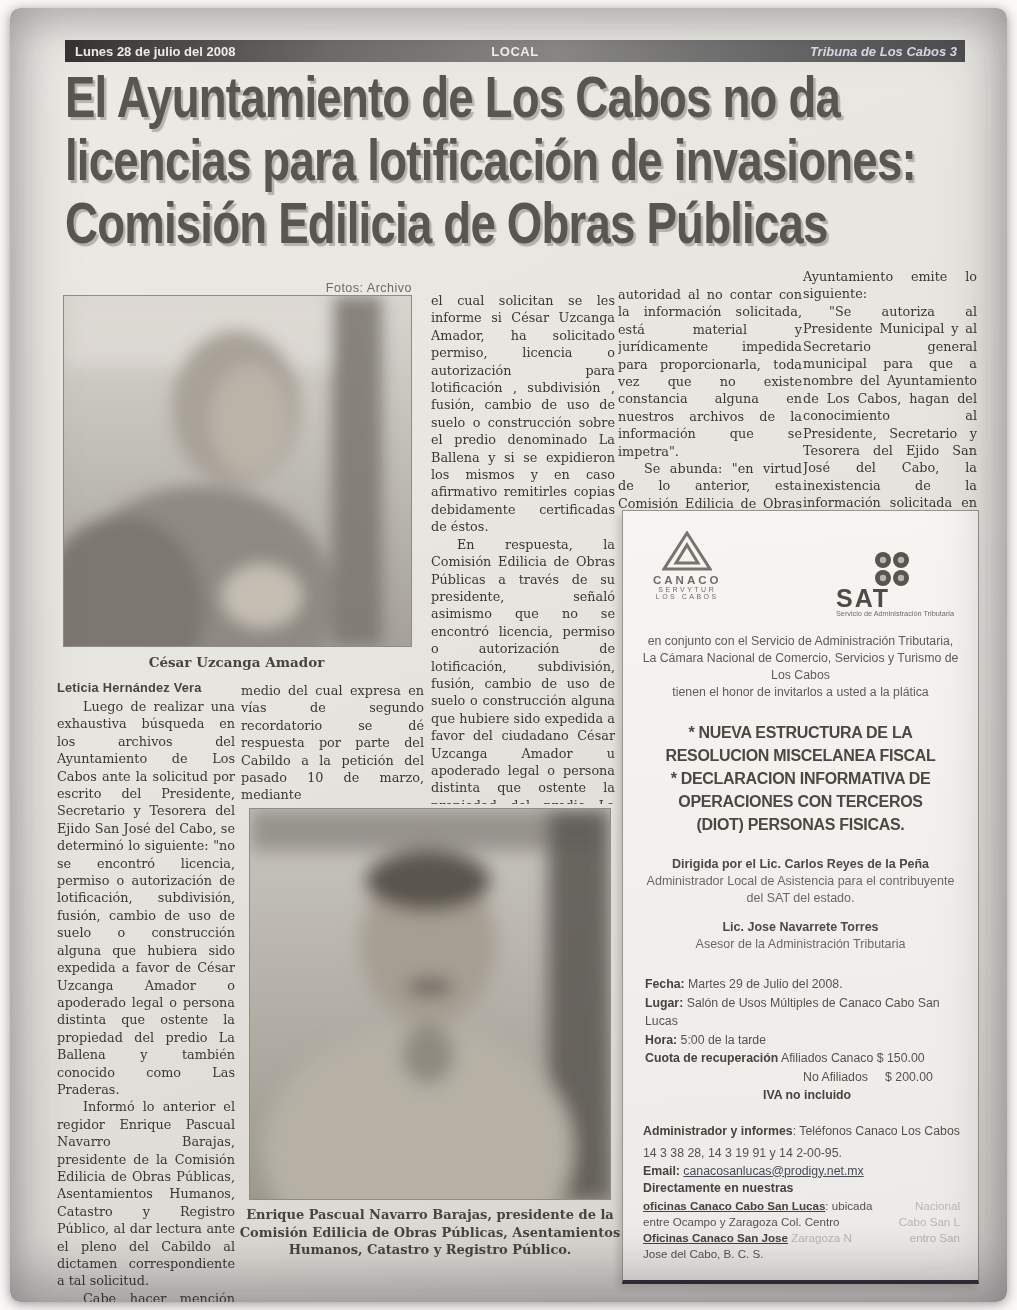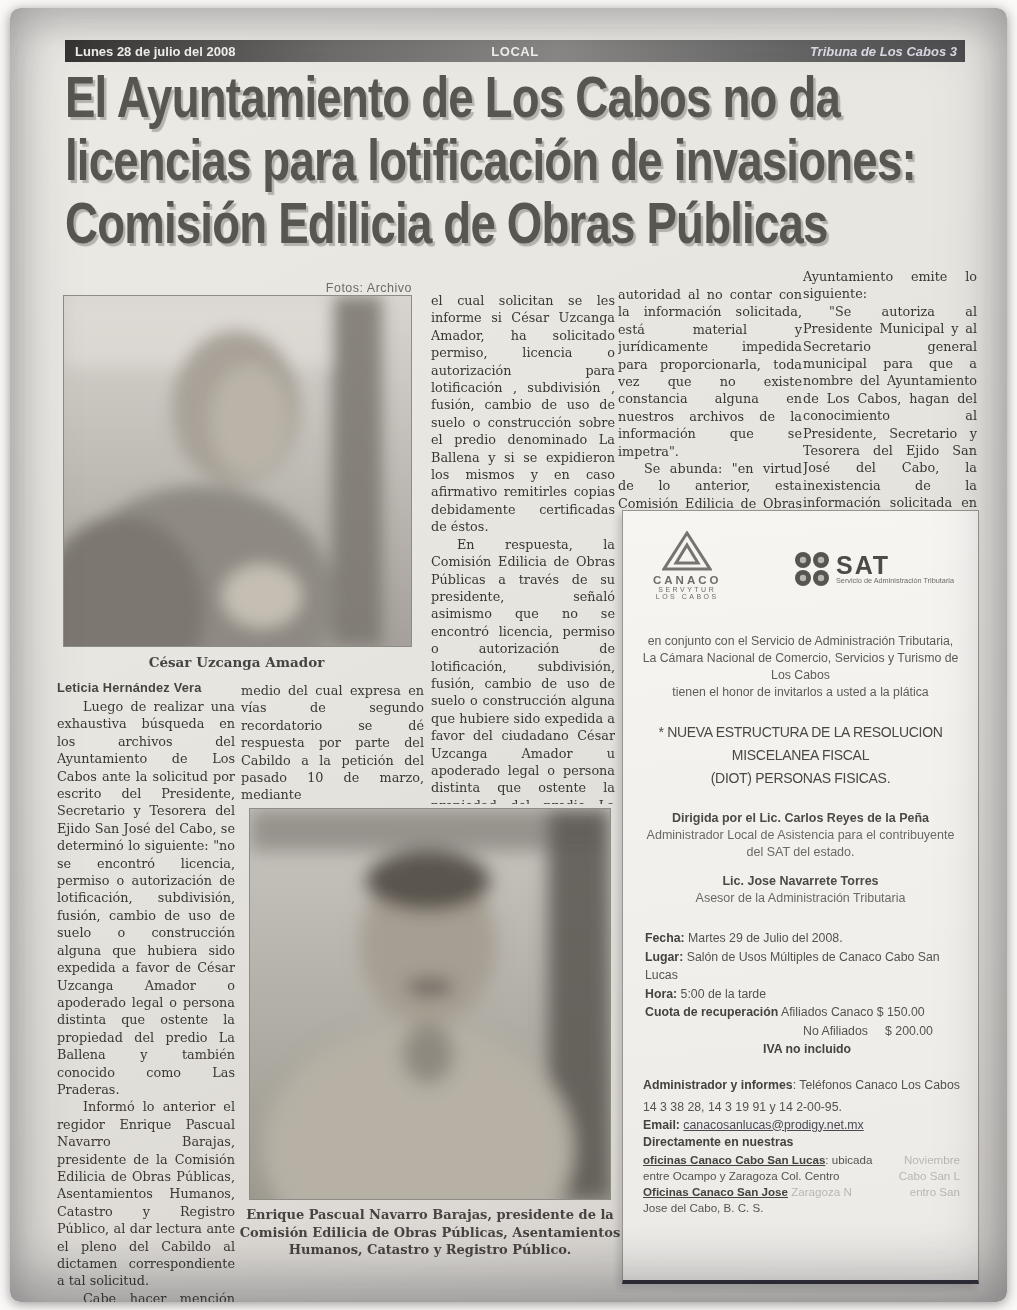--- a/index.html
+++ b/index.html
@@ -50,26 +50,26 @@
   .c5{left:793px;top:260px;width:174px;height:242px;}
 
   
   .ad{position:absolute;left:612px;top:502px;width:357px;height:774px;box-sizing:border-box;
       background:linear-gradient(175deg,#f6f5f2,#eceae6);border:1px solid #97958f;border-bottom:4px solid #2f2d38;
       box-shadow:-4px 4px 7px rgba(40,40,45,.18);padding:16px 18px 14px;overflow:hidden;color:#55534e;}
   .ad-logos{display:flex;justify-content:space-between;align-items:flex-start;padding:4px 6px 0 12px;height:86px;}
   .canaco{display:flex;flex-direction:column;align-items:center;color:#6e6c66;}
   .canaco .nm{font-size:11.5px;font-weight:bold;letter-spacing:3px;margin-top:3px;}
   .canaco .s1,.canaco .s2{font-size:7px;letter-spacing:2.5px;}
-  .sat{display:flex;align-items:center;margin-top:20px;}
+  .sat{display:flex;align-items:center;margin-top:20px;flex-direction:column;}
   .sat .txt{margin-left:6px;}
   .sat .nm{font-size:25px;font-weight:bold;color:#4d4b46;letter-spacing:2px;line-height:22px;}
   .sat .sub{font-size:7.3px;color:#6e6c66;}
   .ad-intro{margin-top:16px;text-align:center;font-size:12.3px;line-height:17px;color:#5e5c57;}
-  .ad-topics{margin-top:20px;text-align:center;font-weight:normal;font-size:14px;line-height:23px;color:#4a4842;letter-spacing:-.3px;}
+  .ad-topics{margin-top:20px;text-align:center;font-weight:bold;font-size:16px;line-height:23px;color:#4a4842;letter-spacing:-.3px;}
   .spk{margin-top:20px;text-align:center;font-size:12.5px;line-height:17px;}
   .spk .t{font-weight:bold;color:#4c4a45;}
   .spk .r{color:#6b6963;}
   .spk2{margin-top:12px;}
   .ad-details{margin-top:22px;font-size:12.3px;line-height:18.5px;padding-left:4px;}
   .lbl{font-weight:bold;color:#45433e;}
   .cuota2{margin-left:158px;}
   .iva{font-weight:bold;margin-left:118px;color:#45433e;}
   .ad-reserv{margin-top:18px;font-size:12.3px;line-height:17.5px;padding-left:2px;}
   .phones{margin-top:5px;}
@@ -210,20 +210,21 @@
     </div>
 
     <div class="ad-intro">
       <div>en  conjunto con el Servicio de Administración Tributaria,</div>
       <div>La Cámara Nacional de Comercio, Servicios y Turismo de Los Cabos</div>
       <div>tienen el honor de invitarlos a usted a la plática</div>
     </div>
 
     <div class="ad-topics">
       <div>*  NUEVA ESTRUCTURA DE LA RESOLUCION MISCELANEA FISCAL</div>
+      <div>*  DECLARACION INFORMATIVA DE OPERACIONES CON TERCEROS</div>
       <div>(DIOT) PERSONAS FISICAS.</div>
     </div>
 
     <div class="spk">
       <div class="t">Dirigida por el Lic. Carlos Reyes de la Peña</div>
       <div class="r">Administrador Local de Asistencia para el contribuyente del SAT del estado.</div>
     </div>
     <div class="spk spk2">
       <div class="t">Lic. Jose Navarrete Torres</div>
       <div class="r">Asesor de la Administración Tributaria</div>
@@ -238,21 +239,21 @@
       <div class="iva">IVA  no incluido</div>
     </div>
 
     <div class="ad-reserv">
       <div><span class="lbl">Administrador y informes</span><span>: Teléfonos Canaco Los Cabos</span></div>
       <div class="phones">14 3 38 28, 14 3 19 91 y 14 2-00-95.</div>
       <div><span class="lbl">Email:</span> <span class="ul email-val">canacosanlucas@prodigy.net.mx</span></div>
       <div class="lbl">Directamente en nuestras</div>
       <div class="row offs">
         <span><span class="lbl ul">oficinas Canaco Cabo San Lucas</span><span>: ubicada</span></span>
-        <span class="fade">Noviembre</span>
+        <span class="fade">Nacional</span>
       </div>
       <div class="row offs">
         <span>entre Ocampo y Zaragoza Col. Centro</span>
         <span class="fade">Cabo San L</span>
       </div>
       <div class="row offs">
         <span><span class="lbl ul">Oficinas Canaco San Jose</span><span class="fade"> Zaragoza N</span></span>
         <span class="fade">entro San</span>
       </div>
       <div class="offs">Jose del Cabo, B. C. S.</div>

